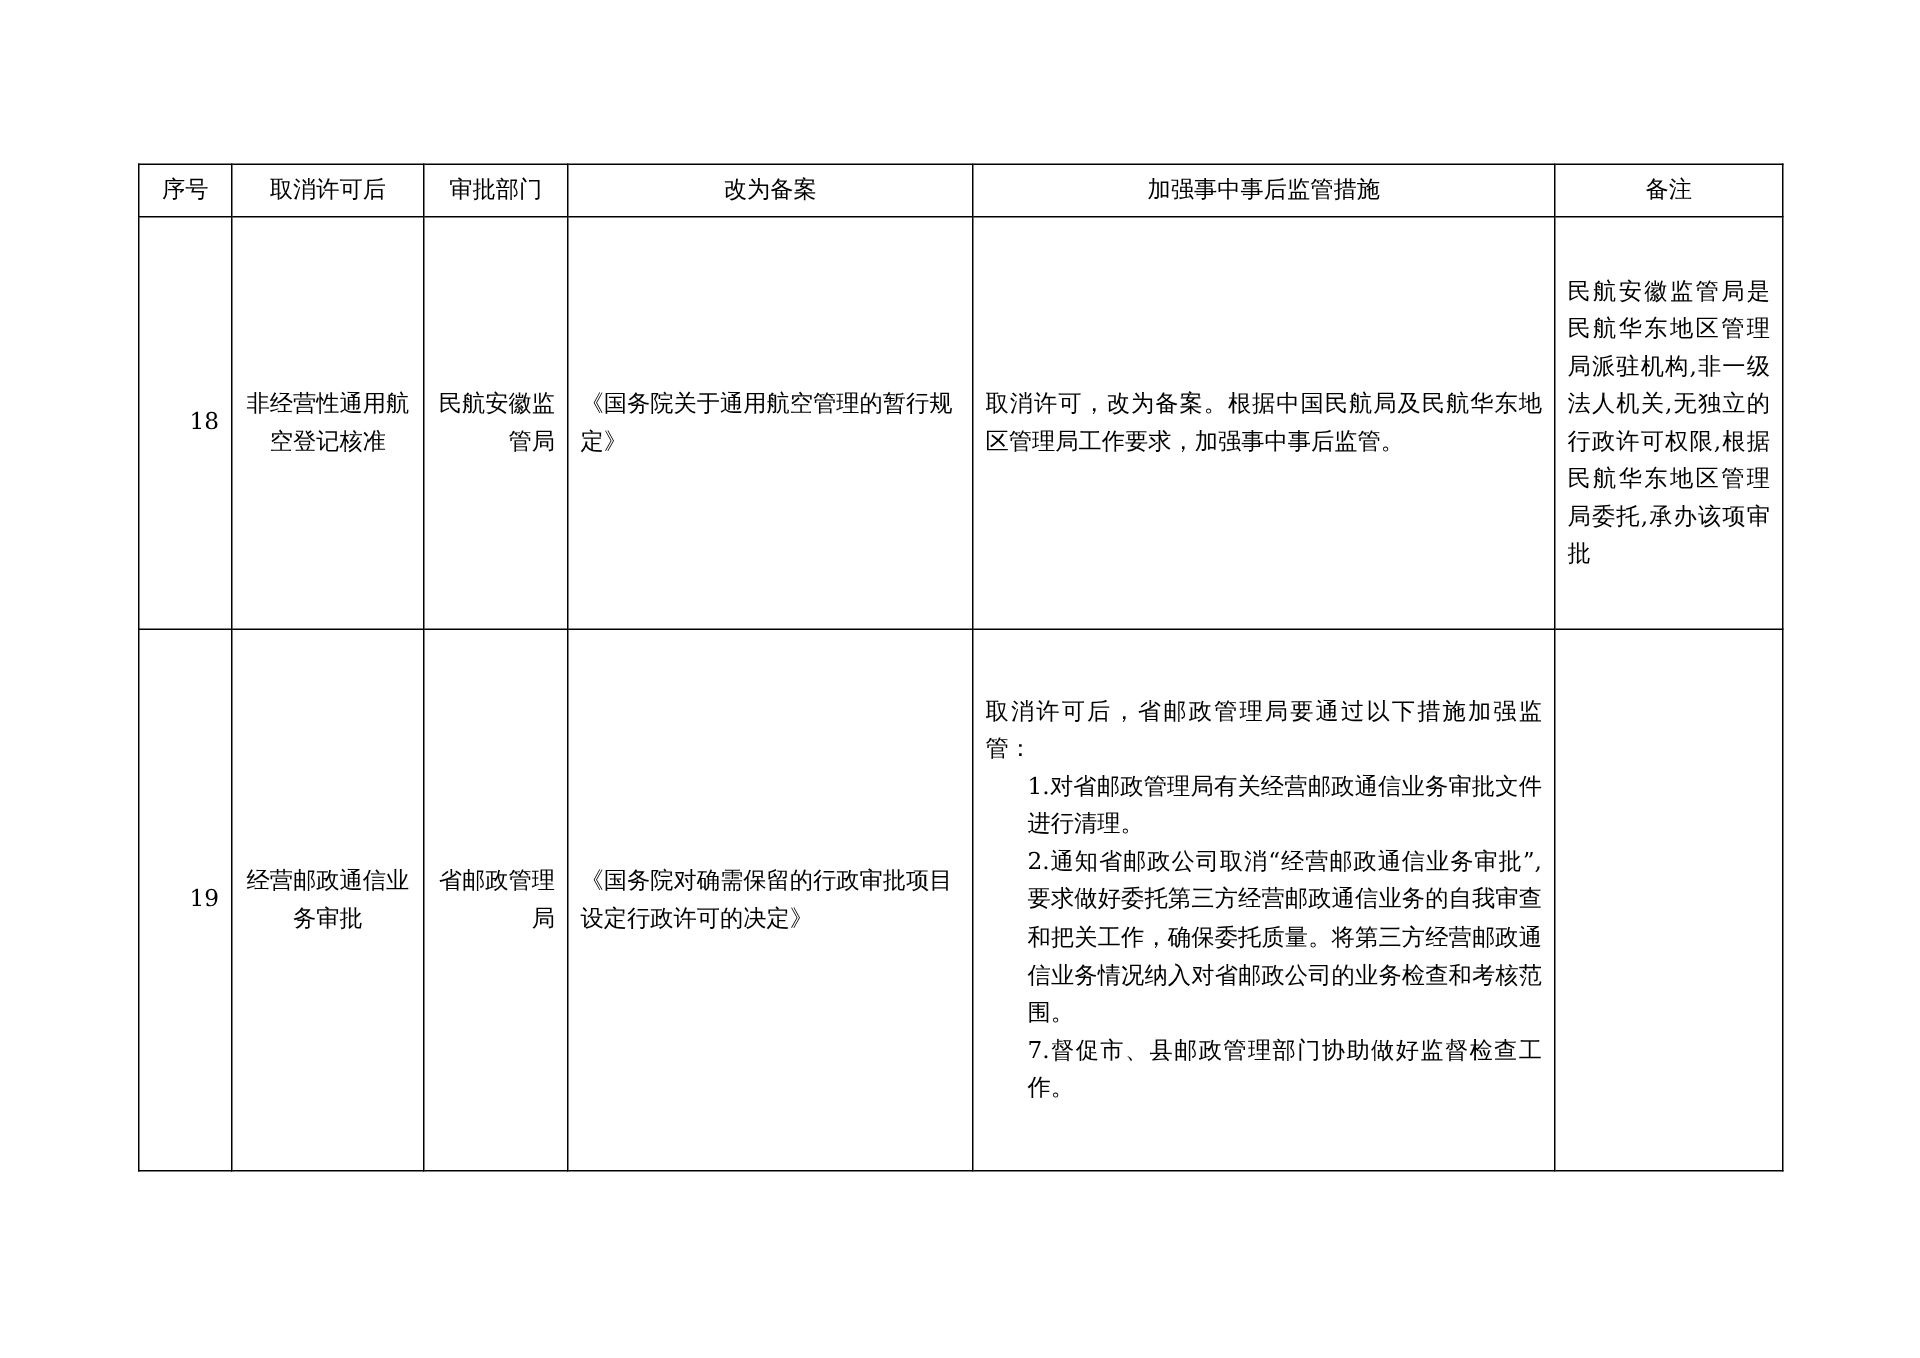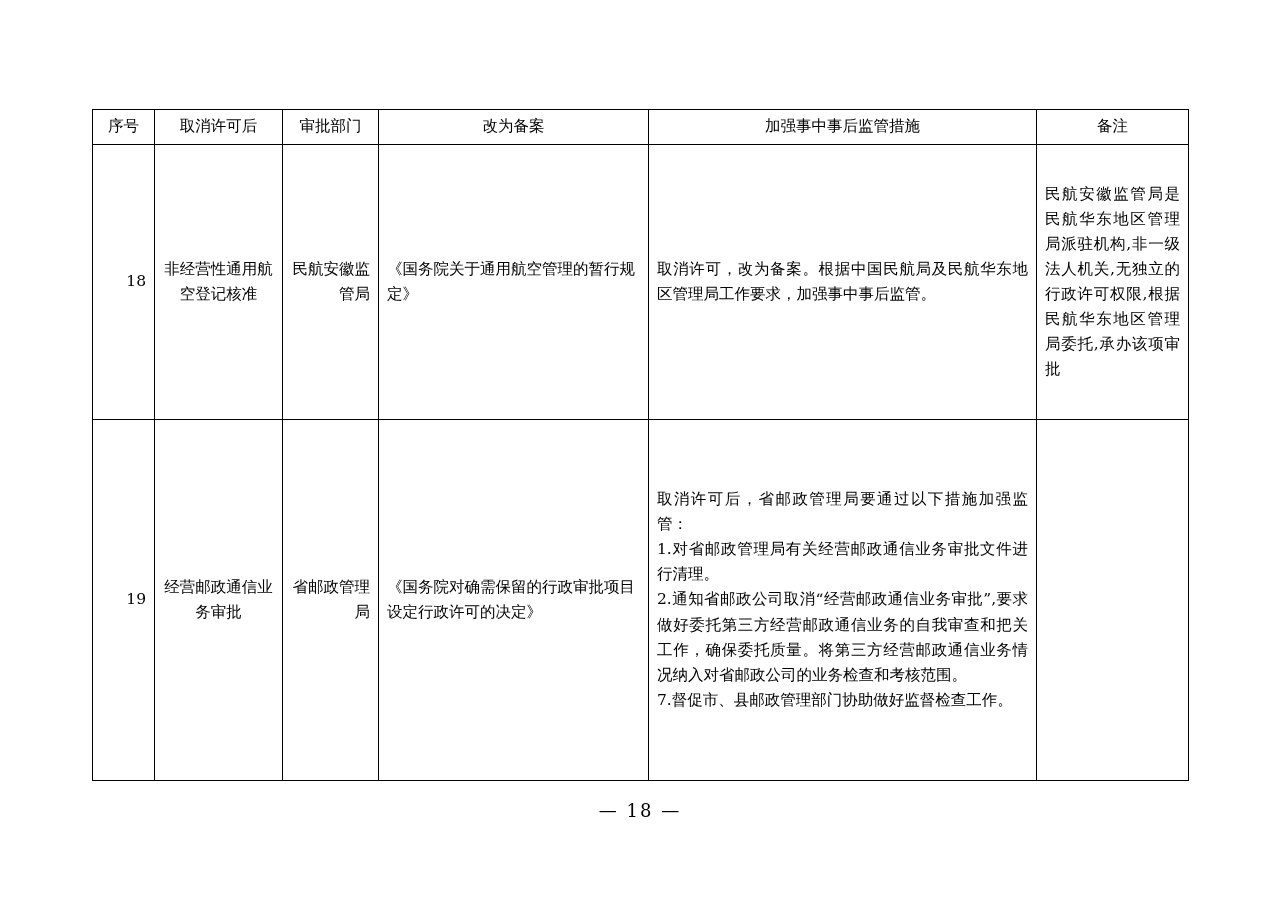--- a/index.html
+++ b/index.html
@@ -82,21 +82,21 @@
     text-align: justify;
     font-size: 15.5px;
     line-height: 1.95;
     padding: 10px 8px;
     margin-top: 40px;
   }
   .row-18 td { height: 262px; }
   .row-19 td { height: 348px; }
 
   .para { margin: 0; }
-  .para + .para { margin-top: 0px; }
+  .para + .para { margin-top: 0px; margin-left: 28px; }
 
   .page-number {
     position: absolute;
     left: 0;
     top: 800px;
     width: 1280px;
     text-align: center;
     font-size: 18px;
     letter-spacing: 2px;
     font-family: "DejaVu Serif", "Liberation Serif", serif;
@@ -144,15 +144,14 @@
           <p class="para">取消许可后，省邮政管理局要通过以下措施加强监管：</p>
           <p class="para">1.对省邮政管理局有关经营邮政通信业务审批文件进行清理。</p>
           <p class="para">2.通知省邮政公司取消“经营邮政通信业务审批”,要求做好委托第三方经营邮政通信业务的自我审查和把关工作，确保委托质量。将第三方经营邮政通信业务情况纳入对省邮政公司的业务检查和考核范围。</p>
           <p class="para">7.督促市、县邮政管理部门协助做好监督检查工作。</p>
         </td>
         <td class="remark-cell cell-top"></td>
       </tr>
     </tbody>
   </table>
 
-  <div class="page-number">— 18 —</div>
 
 </div>
 
 </body></html>

